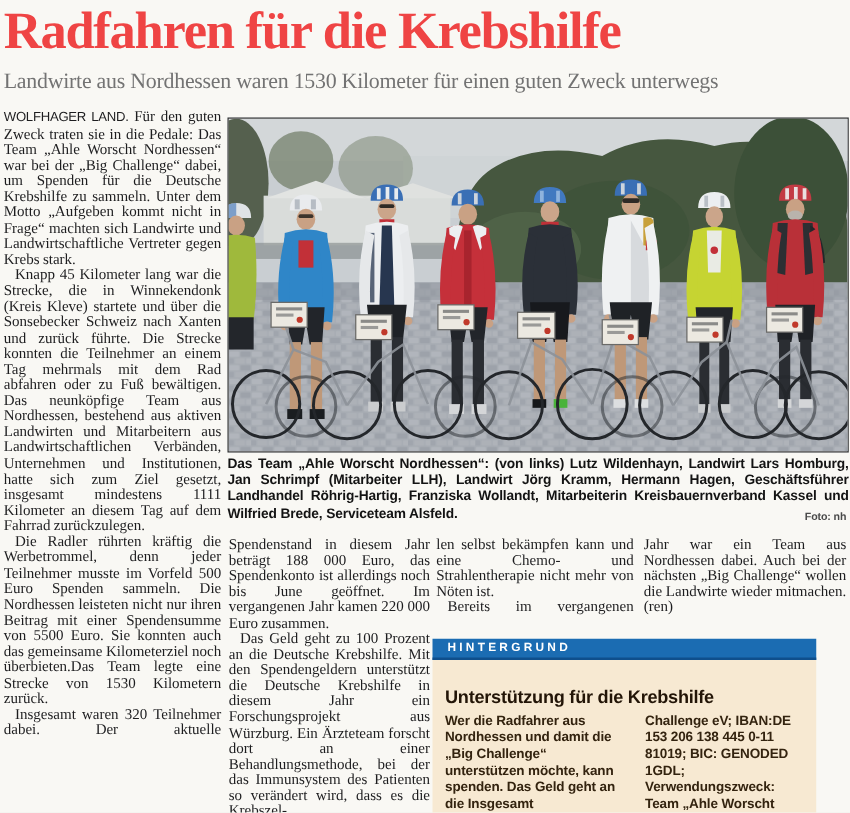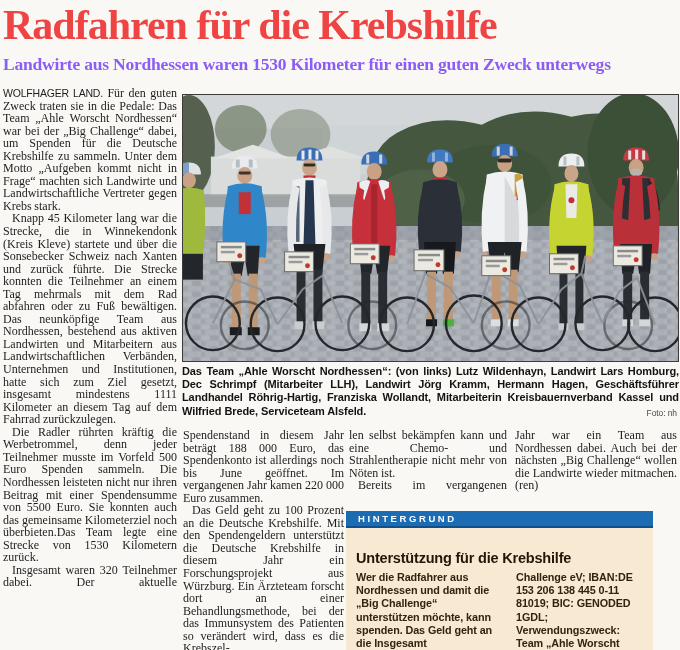--- a/index.html
+++ b/index.html
@@ -4,22 +4,22 @@
 <style>
   html,body{margin:0;padding:0;}
   body{background:#e8e7e3;font-family:"Liberation Serif",serif;}
   #page{position:relative;width:680px;height:650px;background:#f9f8f4;overflow:hidden;}
 
   
   .headline{position:absolute;left:3px;top:0px;width:660px;
     font-family:"Liberation Serif",serif;font-weight:bold;font-size:42px;
     letter-spacing:-1px;color:#ef4444;line-height:50px;white-space:nowrap;}
   .subheadline{position:absolute;left:3px;top:53px;width:674px;
-    font-family:"Liberation Serif",serif;font-weight:bold;font-size:17.5px;
-    color:#8b5cf6;line-height:22px;white-space:nowrap;letter-spacing:-0.2px;}
+    font-family:"Liberation Serif",serif;font-weight:normal;font-size:17.5px;
+    color:#737373;line-height:22px;white-space:nowrap;letter-spacing:-0.2px;}
 
   
   .bodycol{position:absolute;font-size:12px;line-height:12.55px;color:#1d1d1f;
     text-align:justify;hyphens:auto;-webkit-hyphens:auto;word-spacing:-0.3px;}
   .bodycol p{margin:0;}
   .bodycol p.ind{text-indent:9px;}
   .bodycol p.cont{text-align-last:justify;}
   .lead{font-family:"Liberation Sans",sans-serif;font-weight:normal;font-size:10.5px;
     letter-spacing:-0.2px;}
   #col1{left:3px;top:87px;width:174px;height:552px;}
@@ -29,21 +29,21 @@
 
   
   .photo{position:absolute;left:182px;top:94px;width:497px;height:268px;
     border:1px solid #3c3c3c;box-sizing:border-box;background:#c9ced2;}
   .photo svg{display:block;width:100%;height:100%;}
 
   
   .caption{position:absolute;left:182px;top:365px;width:497px;height:58px;
     font-family:"Liberation Sans",sans-serif;font-weight:bold;font-size:11px;
     line-height:13.2px;color:#131313;text-align:justify;letter-spacing:-0.1px;}
-  .credit{position:absolute;right:2px;bottom:3px;font-weight:normal;
+  .credit{position:absolute;right:2px;bottom:3px;font-weight:bold;
     font-size:8.5px;color:#4a4a4a;background:#f9f8f4;padding-left:6px;}
 
   
   .infobox{position:absolute;left:346px;top:511px;width:307px;}
   .infobox-bar{height:15px;background:#1b6cb2;border-bottom:2px solid #0f4f8c;
     display:flex;align-items:center;}
   .infobox-kicker{font-family:"Liberation Sans",sans-serif;font-weight:bold;
     font-size:9.5px;color:#ffffff;letter-spacing:2.6px;padding-left:12px;}
   .infobox-body{background:#f7e9d2;padding:6px 10px 9px 10px;}
   .infobox-title{font-family:"Liberation Sans",sans-serif;font-weight:bold;
@@ -316,21 +316,21 @@
             <rect width="29" height="20" fill="#ece9e1" stroke="#6a6a68"></rect>
             <rect x="4" y="4" width="21" height="2.5" fill="#8a8a88"></rect>
             <rect x="4" y="9" width="14" height="2.5" fill="#9a9a98"></rect>
             <circle cx="23" cy="14" r="2.5" fill="#c0392b"></circle>
           </g>
       </g>
     </svg>
   </div>
 
   <div class="caption">
-    <span>Das Team „Ahle Worscht Nordhessen“: (von links) Lutz Wildenhayn, Landwirt Lars Homburg, Dec Schrimpf (Mitarbeiter LLH), Landwirt Jörg Kramm, Hermann Hagen, Geschäftsführer Landhandel Röhrig-Hartig, Franziska Wollandt, Mitarbeiterin Kreisbauernverband Kassel und Wilfried Brede, Serviceteam Alsfeld.</span>
+    <span>Das Team „Ahle Worscht Nordhessen“: (von links) Lutz Wildenhayn, Landwirt Lars Homburg, Jan Schrimpf (Mitarbeiter LLH), Landwirt Jörg Kramm, Hermann Hagen, Geschäftsführer Landhandel Röhrig-Hartig, Franziska Wollandt, Mitarbeiterin Kreisbauernverband Kassel und Wilfried Brede, Serviceteam Alsfeld.</span>
     <span class="credit">Foto: nh</span>
   </div>
 
   <div id="col2" class="bodycol">
     <p>Spendenstand in diesem Jahr beträgt 188 000 Euro, das Spendenkonto ist allerdings noch bis June geöffnet. Im vergangenen Jahr kamen 220 000 Euro zusammen.</p>
     <p class="ind cont">Das Geld geht zu 100 Prozent an die Deutsche Krebshilfe. Mit den Spendengeldern unterstützt die Deutsche Krebshilfe in diesem Jahr ein Forschungsprojekt aus Würzburg. Ein Ärzteteam forscht dort an einer Behandlungsmethode, bei der das Immunsystem des Patienten so verändert wird, dass es die Krebszel-</p>
   </div>
   <div id="col3" class="bodycol">
     <p>len selbst bekämpfen kann und eine Chemo- und Strahlentherapie nicht mehr von Nöten ist.</p>
     <p class="ind cont">Bereits im vergangenen</p>

